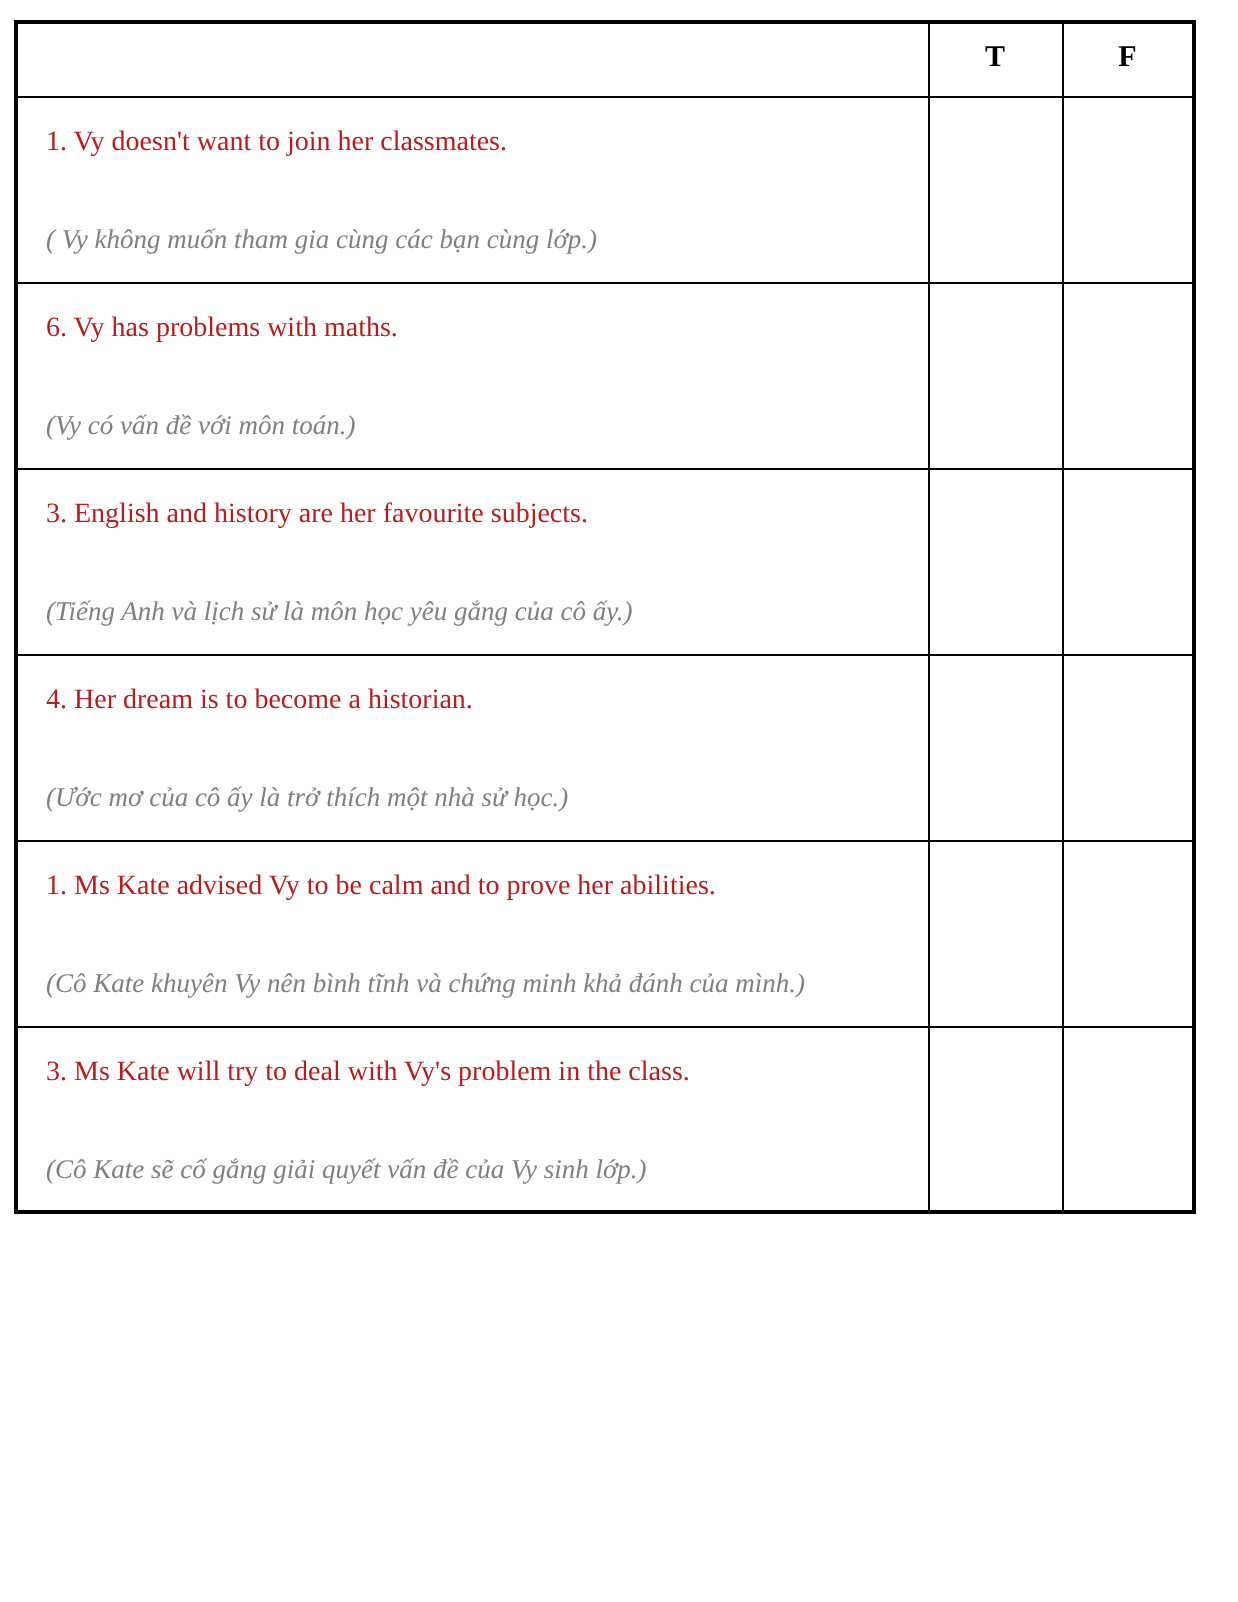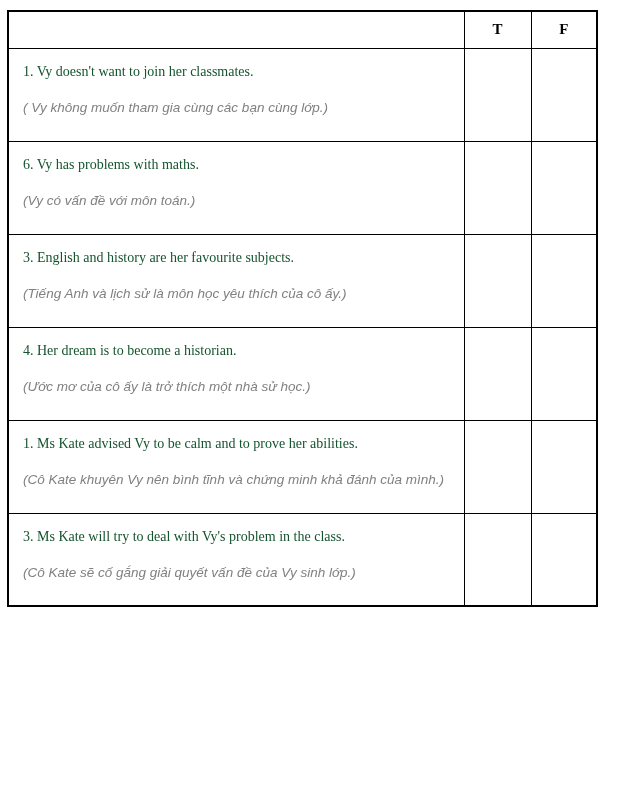--- a/index.html
+++ b/index.html
@@ -44,25 +44,25 @@
   }
   td.statement {
     vertical-align: top;
     padding: 0 10px 0 14px;
   }
   p.en {
     margin: 15px 0 0 0;
     font-family: "Liberation Serif", serif;
     font-size: 14px;
     line-height: 1.2;
-    color: #14532d;
+    color: #b91c1c;
   }
   p.vi {
-    margin: 20px 0 0 0;
-    font-family: Liberation Sans, sans-serif;
+    margin: 32px 0 0 0;
+    font-family: Liberation Serif, serif;
     font-style: italic;
     font-size: 13.5px;
     line-height: 1.2;
     color: var(--vi-color, #808080);
   }
   td.answer {
     background: #ffffff;
   }
 </style>
 </head>
@@ -97,21 +97,21 @@
       <p class="en">6. Vy has problems with maths.</p>
       <p class="vi">(Vy có vấn đề với môn toán.)</p>
     </td>
     <td class="answer"></td>
     <td class="answer"></td>
   </tr>
 
   <tr>
     <td class="statement">
       <p class="en">3. English and history are her favourite subjects.</p>
-      <p class="vi">(Tiếng Anh và lịch sử là môn học yêu thích của cô ấy.)</p>
+      <p class="vi">(Tiếng Anh và lịch sử là môn học yêu gắng của cô ấy.)</p>
     </td>
     <td class="answer"></td>
     <td class="answer"></td>
   </tr>
 
   <tr>
     <td class="statement">
       <p class="en">4. Her dream is to become a historian.</p>
       <p class="vi">(Ước mơ của cô ấy là trở thích một nhà sử học.)</p>
     </td>

